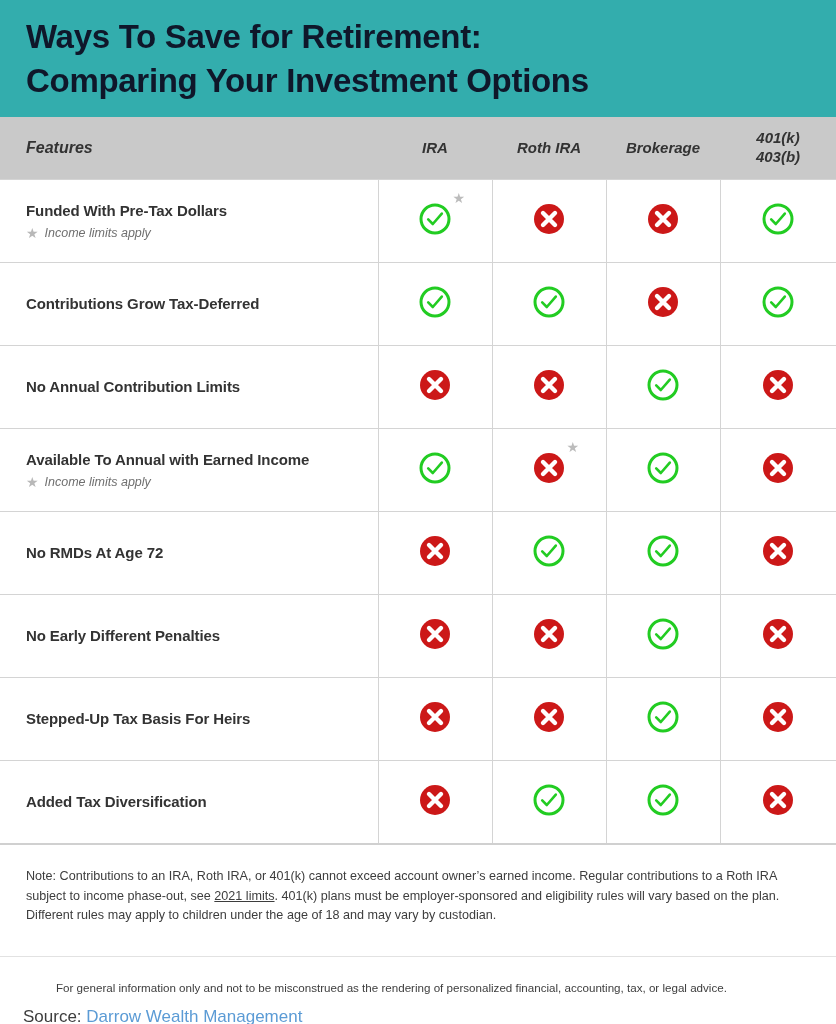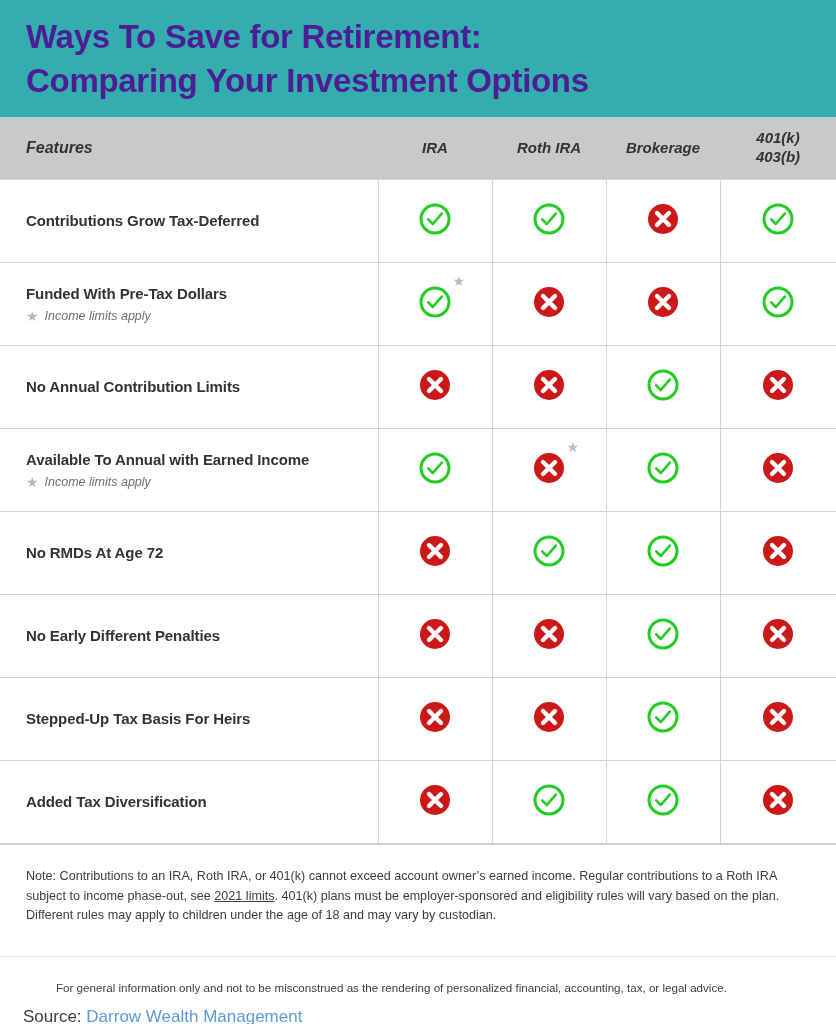--- a/index.html
+++ b/index.html
@@ -25,21 +25,21 @@
   .banner {
     background: #33adad;
     height: 117px;
     padding: 0 0 0 26px;
     display: flex;
     flex-direction: column;
     justify-content: center;
     box-sizing: border-box;
   }
   .banner-title {
-    color: #4c1d95;
+    color: #0f172a;
     font-size: 33px;
     font-weight: bold;
     line-height: 1.32;
     letter-spacing: -0.3px;
     white-space: pre-line;
   }
 
   
   table.compare {
     width: 836px;
@@ -188,41 +188,20 @@
         <th class="opt-head"><span class="stack">IRA</span></th>
         <th class="opt-head"><span class="stack">Roth IRA</span></th>
         <th class="opt-head"><span class="stack">Brokerage</span></th>
         <th class="opt-head"><span class="stack">401(k)
 403(b)</span></th>
       </tr>
     </thead>
     <tbody id="table-body">
         <tr>
           <td class="feature-cell">
-            <div class="feat-label">Contributions Grow Tax-Deferred</div>
-          </td>
-          <td class="opt-cell"><span class="mark-wrap"><svg class="icon-yes" width="34" height="34" viewBox="0 0 34 34" aria-hidden="true">
-                <circle cx="17" cy="17" r="14" fill="none" stroke="#22cc22" stroke-width="3"></circle>
-                <path d="M10.2 17.4 L14.8 22.0 L23.8 11.6" fill="none" stroke="#22cc22" stroke-width="2.6" stroke-linecap="round" stroke-linejoin="round"></path>
-              </svg></span></td>
-          <td class="opt-cell"><span class="mark-wrap"><svg class="icon-yes" width="34" height="34" viewBox="0 0 34 34" aria-hidden="true">
-                <circle cx="17" cy="17" r="14" fill="none" stroke="#22cc22" stroke-width="3"></circle>
-                <path d="M10.2 17.4 L14.8 22.0 L23.8 11.6" fill="none" stroke="#22cc22" stroke-width="2.6" stroke-linecap="round" stroke-linejoin="round"></path>
-              </svg></span></td>
-          <td class="opt-cell"><span class="mark-wrap"><svg class="icon-no" width="34" height="34" viewBox="0 0 34 34" aria-hidden="true">
-                <circle cx="17" cy="17" r="15" fill="#cc1818"></circle>
-                <path d="M11 11 L23 23 M23 11 L11 23" stroke="#ffffff" stroke-width="4.4" stroke-linecap="round"></path>
-              </svg></span></td>
-          <td class="opt-cell"><span class="mark-wrap"><svg class="icon-yes" width="34" height="34" viewBox="0 0 34 34" aria-hidden="true">
-                <circle cx="17" cy="17" r="14" fill="none" stroke="#22cc22" stroke-width="3"></circle>
-                <path d="M10.2 17.4 L14.8 22.0 L23.8 11.6" fill="none" stroke="#22cc22" stroke-width="2.6" stroke-linecap="round" stroke-linejoin="round"></path>
-              </svg></span></td>
-        </tr>
-        <tr>
-          <td class="feature-cell">
             <div class="feat-label">Funded With Pre-Tax Dollars</div>
             <div class="feat-note">
               <span class="starglyph">★</span>
               <span>Income limits apply</span>
             </div>
           </td>
           <td class="opt-cell"><span class="mark-wrap"><svg class="icon-yes" width="34" height="34" viewBox="0 0 34 34" aria-hidden="true">
                 <circle cx="17" cy="17" r="14" fill="none" stroke="#22cc22" stroke-width="3"></circle>
                 <path d="M10.2 17.4 L14.8 22.0 L23.8 11.6" fill="none" stroke="#22cc22" stroke-width="2.6" stroke-linecap="round" stroke-linejoin="round"></path>
               </svg><span class="mark-star">★</span></span></td>
@@ -234,20 +213,41 @@
                 <circle cx="17" cy="17" r="15" fill="#cc1818"></circle>
                 <path d="M11 11 L23 23 M23 11 L11 23" stroke="#ffffff" stroke-width="4.4" stroke-linecap="round"></path>
               </svg></span></td>
           <td class="opt-cell"><span class="mark-wrap"><svg class="icon-yes" width="34" height="34" viewBox="0 0 34 34" aria-hidden="true">
                 <circle cx="17" cy="17" r="14" fill="none" stroke="#22cc22" stroke-width="3"></circle>
                 <path d="M10.2 17.4 L14.8 22.0 L23.8 11.6" fill="none" stroke="#22cc22" stroke-width="2.6" stroke-linecap="round" stroke-linejoin="round"></path>
               </svg></span></td>
         </tr>
         <tr>
           <td class="feature-cell">
+            <div class="feat-label">Contributions Grow Tax-Deferred</div>
+          </td>
+          <td class="opt-cell"><span class="mark-wrap"><svg class="icon-yes" width="34" height="34" viewBox="0 0 34 34" aria-hidden="true">
+                <circle cx="17" cy="17" r="14" fill="none" stroke="#22cc22" stroke-width="3"></circle>
+                <path d="M10.2 17.4 L14.8 22.0 L23.8 11.6" fill="none" stroke="#22cc22" stroke-width="2.6" stroke-linecap="round" stroke-linejoin="round"></path>
+              </svg></span></td>
+          <td class="opt-cell"><span class="mark-wrap"><svg class="icon-yes" width="34" height="34" viewBox="0 0 34 34" aria-hidden="true">
+                <circle cx="17" cy="17" r="14" fill="none" stroke="#22cc22" stroke-width="3"></circle>
+                <path d="M10.2 17.4 L14.8 22.0 L23.8 11.6" fill="none" stroke="#22cc22" stroke-width="2.6" stroke-linecap="round" stroke-linejoin="round"></path>
+              </svg></span></td>
+          <td class="opt-cell"><span class="mark-wrap"><svg class="icon-no" width="34" height="34" viewBox="0 0 34 34" aria-hidden="true">
+                <circle cx="17" cy="17" r="15" fill="#cc1818"></circle>
+                <path d="M11 11 L23 23 M23 11 L11 23" stroke="#ffffff" stroke-width="4.4" stroke-linecap="round"></path>
+              </svg></span></td>
+          <td class="opt-cell"><span class="mark-wrap"><svg class="icon-yes" width="34" height="34" viewBox="0 0 34 34" aria-hidden="true">
+                <circle cx="17" cy="17" r="14" fill="none" stroke="#22cc22" stroke-width="3"></circle>
+                <path d="M10.2 17.4 L14.8 22.0 L23.8 11.6" fill="none" stroke="#22cc22" stroke-width="2.6" stroke-linecap="round" stroke-linejoin="round"></path>
+              </svg></span></td>
+        </tr>
+        <tr>
+          <td class="feature-cell">
             <div class="feat-label">No Annual Contribution Limits</div>
           </td>
           <td class="opt-cell"><span class="mark-wrap"><svg class="icon-no" width="34" height="34" viewBox="0 0 34 34" aria-hidden="true">
                 <circle cx="17" cy="17" r="15" fill="#cc1818"></circle>
                 <path d="M11 11 L23 23 M23 11 L11 23" stroke="#ffffff" stroke-width="4.4" stroke-linecap="round"></path>
               </svg></span></td>
           <td class="opt-cell"><span class="mark-wrap"><svg class="icon-no" width="34" height="34" viewBox="0 0 34 34" aria-hidden="true">
                 <circle cx="17" cy="17" r="15" fill="#cc1818"></circle>
                 <path d="M11 11 L23 23 M23 11 L11 23" stroke="#ffffff" stroke-width="4.4" stroke-linecap="round"></path>
               </svg></span></td>

